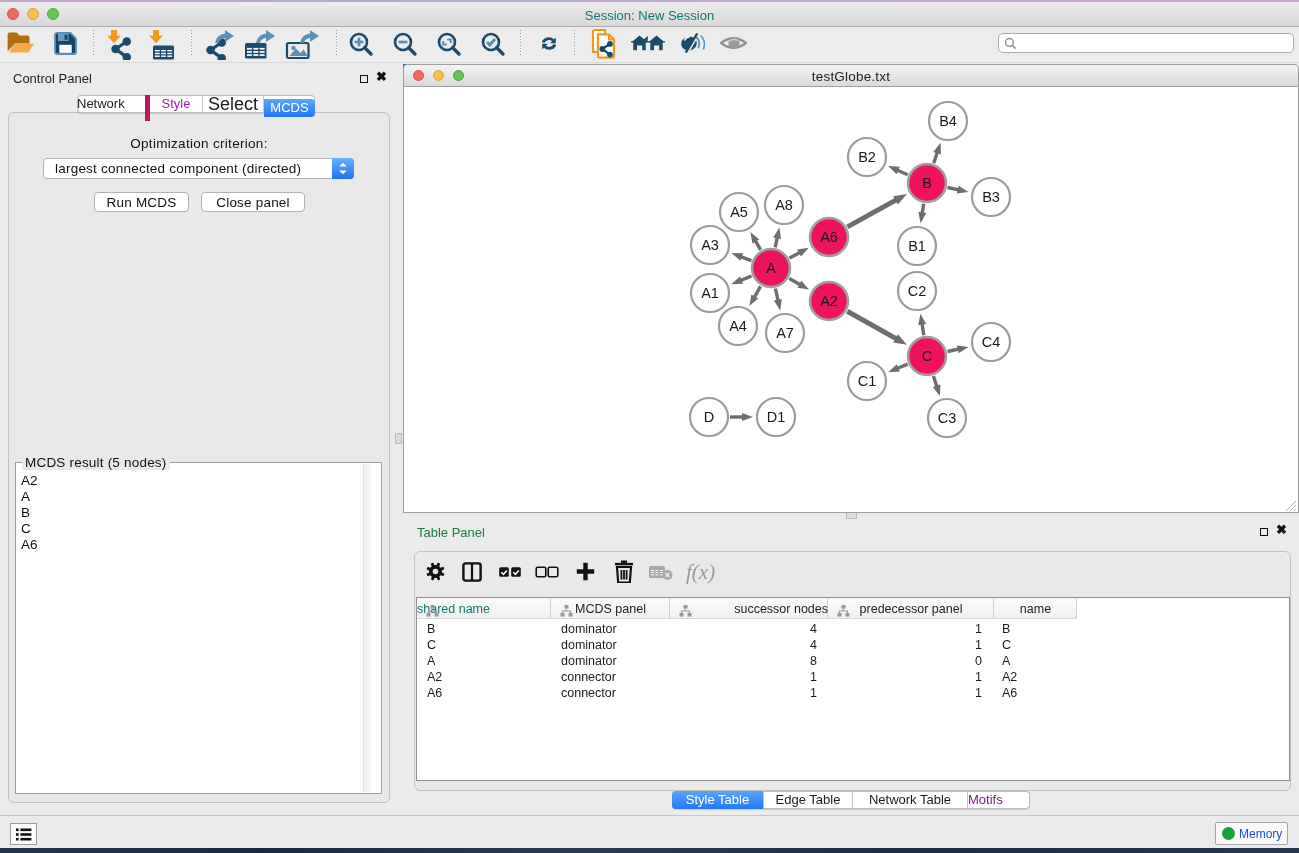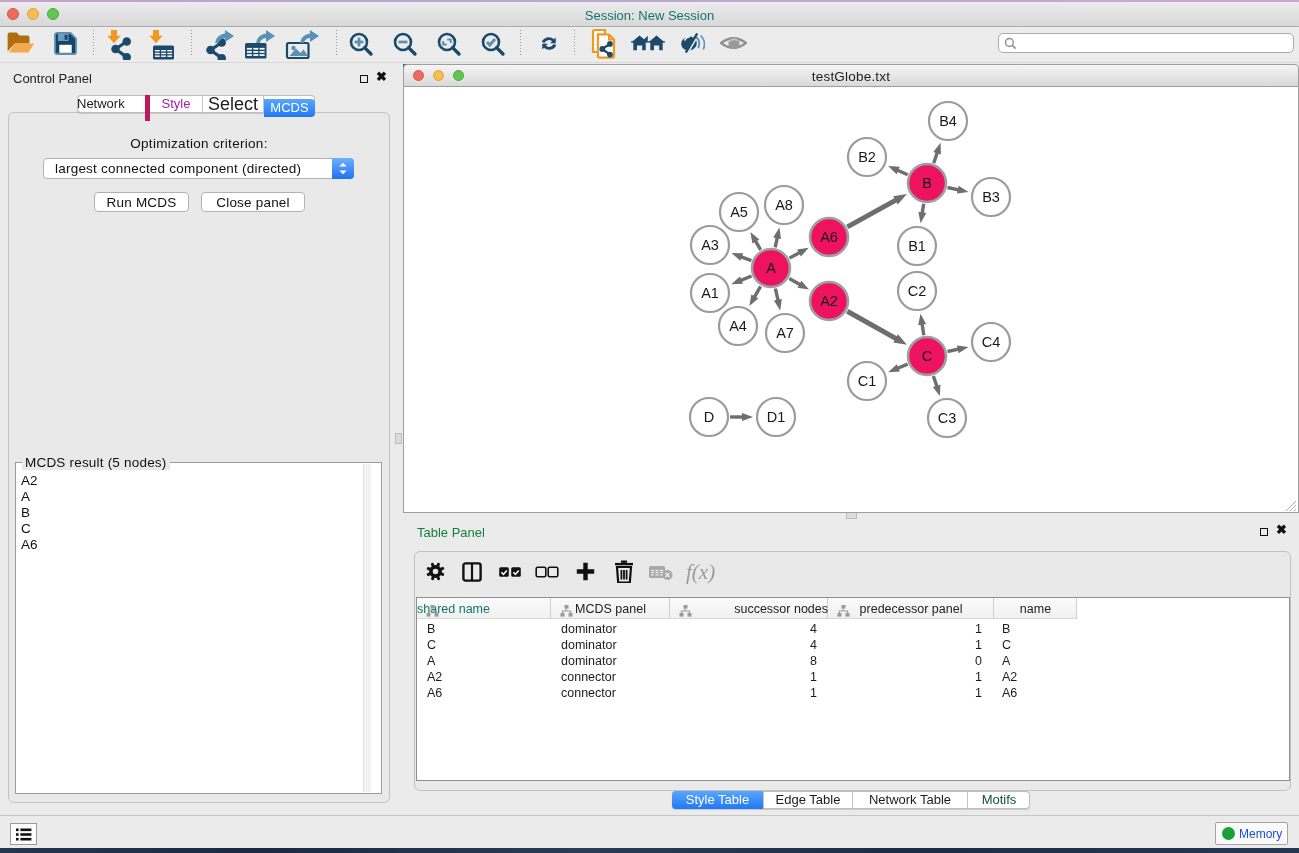--- a/index.html
+++ b/index.html
@@ -404,21 +404,21 @@
 <div class="abs" style="left:1002px;top:670px;font-size:12.5px">A2</div>
 <div class="abs" style="left:427px;top:686px;font-size:12.5px">A6</div>
 <div class="abs" style="left:561px;top:686px;font-size:12.5px">connector</div>
 <div class="abs" style="left:700px;top:686px;width:117px;text-align:right;font-size:12.5px">1</div>
 <div class="abs" style="left:860px;top:686px;width:122px;text-align:right;font-size:12.5px">1</div>
 <div class="abs" style="left:1002px;top:686px;font-size:12.5px">A6</div>
 <div class="abs" style="left:672px;top:791px;width:358px;height:18px;background:#fff;border:1px solid #bdbdbd;border-radius:4px;box-shadow:0 0.5px 1px rgba(0,0,0,.15)"></div>
 <div class="abs" style="left:672px;top:791px;width:92px;height:18px;line-height:18px;text-align:center;font-size:13px;background:linear-gradient(#58a7fd,#2178f4);color:#fff;border-radius:4px 0 0 4px;border-right:1px solid #c4c4c4;">Style Table</div>
 <div class="abs" style="left:764px;top:791px;width:89px;height:18px;line-height:18px;text-align:center;font-size:13px;color:#1c1c1c;border-right:1px solid #c4c4c4;">Edge Table</div>
 <div class="abs" style="left:853px;top:791px;width:115px;height:18px;line-height:18px;text-align:center;font-size:13px;color:#1c1c1c;border-right:1px solid #c4c4c4;">Network Table</div>
-<div class="abs" style="left:968px;top:791px;width:62px;height:18px;line-height:18px;text-align:center;font-size:13px;color:#14532d;">Motifs</div>
+<div class="abs" style="left:968px;top:791px;width:62px;height:18px;line-height:18px;text-align:left;font-size:13px;color:#701a75;">Motifs</div>
 <div class="abs" style="left:0;top:815px;width:1299px;height:1px;background:#c6c6c6"></div>
 <div class="abs" style="left:10px;top:823px;width:27px;height:22px;background:#fcfcfc;border:1px solid #9a9a9a"></div>
 <svg class="abs" style="left:16px;top:828px" width="16" height="13" viewBox="0 0 16 13">
     <g fill="#111">
       <rect x="0" y="0.5" width="2.6" height="2.6"></rect>
       <rect x="4.4" y="0.5" width="11" height="2.6"></rect>
       <rect x="0" y="5.2" width="2.6" height="2.6"></rect>
       <rect x="4.4" y="5.2" width="11" height="2.6"></rect>
       <rect x="0" y="9.9" width="2.6" height="2.6"></rect>
       <rect x="4.4" y="9.9" width="11" height="2.6"></rect>

